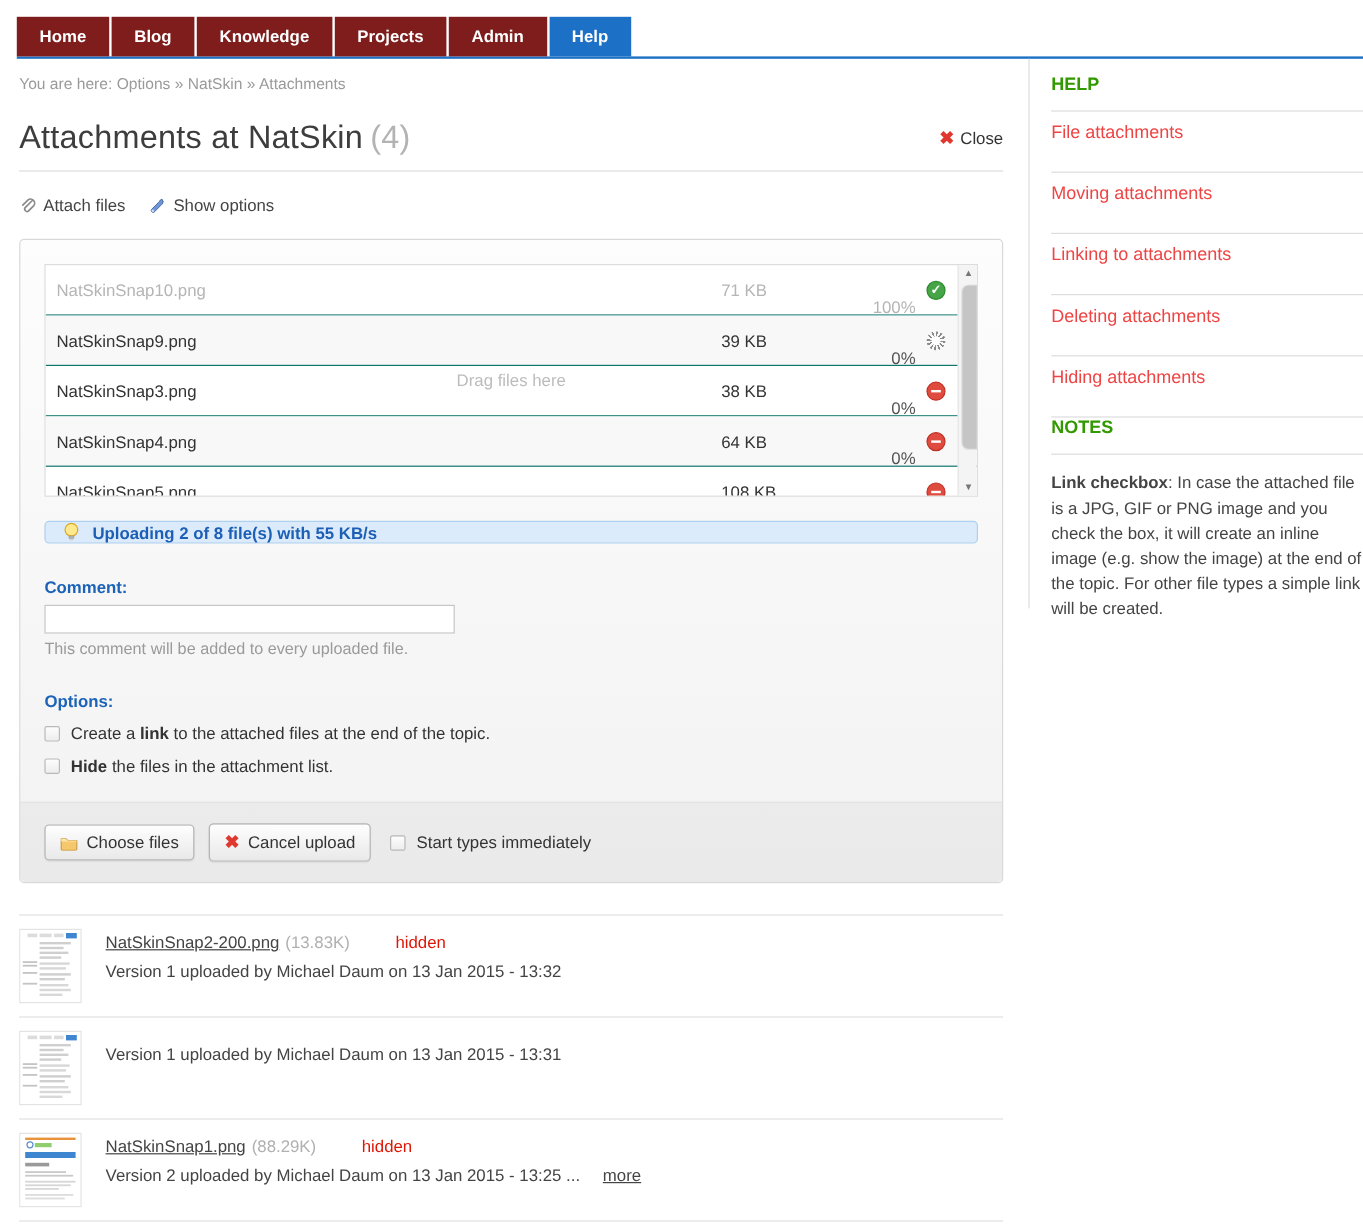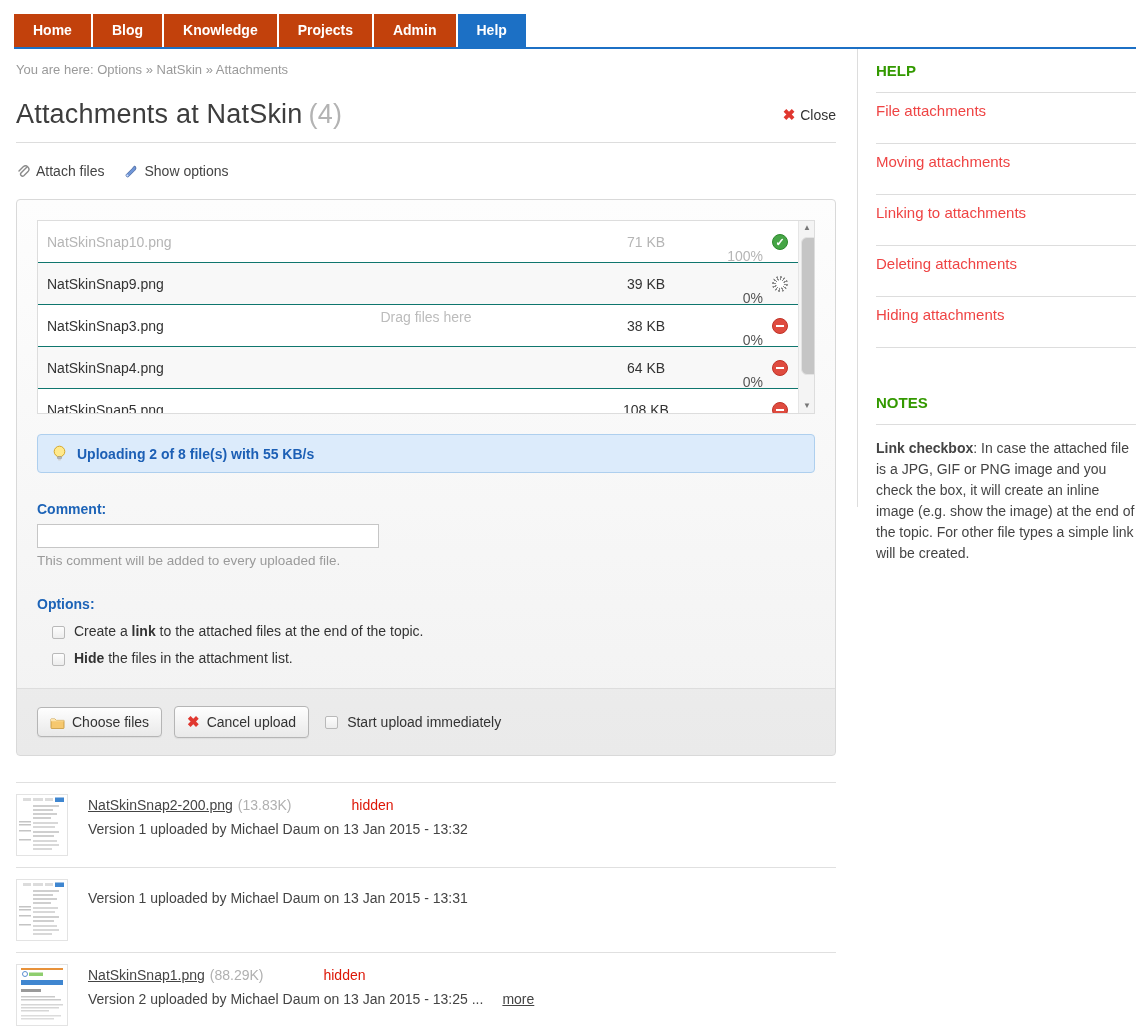--- a/index.html
+++ b/index.html
@@ -2,21 +2,21 @@
 <html><head>
 <meta charset="utf-8">
 <style>
   * { margin:0; padding:0; box-sizing:border-box; }
   html,body { width:1136px; height:1027px; background:#fff; overflow:hidden;
     font-family:"Liberation Sans", sans-serif; color:#333; }
 
   
   .topnav { padding:14px 0 0 14px; white-space:nowrap; }
   .tab { display:inline-block; vertical-align:bottom; padding:8px 19px 9px;
-    background:#c2410c; color:#fff; font-weight:bold; font-size:14px;
+    background:#7f1d1d; color:#fff; font-weight:bold; font-size:14px;
     margin-right:2px; cursor:pointer; }
   .tab.active { background:#1c70c5; }
   .nav-underline { height:2px; background:#1c70c5; margin-left:14px; }
 
   
   .main { position:absolute; left:16px; top:62px; width:820px; }
   .sidebar { position:absolute; left:876px; top:62px; width:260px; }
   .vdivider { position:absolute; left:857px; top:49px; width:1px; height:458px; background:#ddd; }
 
   
@@ -34,21 +34,21 @@
 
   
   .panel { margin-top:20px; border:1px solid #d9d9d9; border-radius:4px;
     background:linear-gradient(180deg,#fdfdfd 0%,#f2f2f2 100%); padding:20px; }
 
   .filelist { position:relative; border:1px solid #ddd; background:#fff; height:194px; overflow:hidden; }
   .frow { display:flex; align-items:center; height:42px; padding:0 26px 0 9px;
     border-bottom:1px solid #0f766e; font-size:14px; }
   .frow:nth-child(even) { background:#f8f8f8; }
   .frow .fname { flex:1; color:#333; }
-  .frow .fsize { width:90px; text-align:center; color:#333; }
+  .frow .fsize { width:90px; text-align:left; color:#333; }
   .frow .fprog { width:72px; text-align:right; color:#555;margin-top:28px; }
   .frow.done .fname, .frow.done .fsize, .frow.done .fprog { color:#b5b5b5; }
   .sticon { width:16px; height:16px; margin-left:9px; flex:0 0 16px; position:relative; }
   .st-done { background:#46a546; border:1px solid #2d8a2d; border-radius:50%;
     color:#fff; font-size:11px; line-height:14px; text-align:center; font-weight:bold; }
   .st-spin { border-radius:50%;
     background: radial-gradient(circle,#ffffff 0 3.5px, rgba(255,255,255,0) 4px),
       repeating-conic-gradient(#8a8a8a 0deg 13deg, rgba(0,0,0,0) 13deg 30deg); }
   .st-queued { background:#df4b3f; border:1px solid #c03227; border-radius:50%; }
   .st-queued::after { content:""; position:absolute; left:3px; top:6px; width:8px; height:2px; background:#fff; }
@@ -56,58 +56,58 @@
     color:#bcbcbc; font-size:14px; pointer-events:none; }
 
   
   .sbar { position:absolute; top:0; right:0; bottom:0; width:16px; background:#f4f4f4; border-left:1px solid #e5e5e5; }
   .sbar .arr { position:absolute; left:0; width:16px; height:14px; color:#777; font-size:8px; text-align:center; line-height:14px; }
   .sbar .up { top:0; } .sbar .down { bottom:0; }
   .sbar .thumb { position:absolute; left:2px; right:2px; top:16px; height:138px; background:#c5c5c5; border-radius:6px; }
 
   
   .infobox { margin-top:20px; background:#dcebfb; border:1px solid #aecfee; border-radius:4px;
-    padding:10px 14px; display:flex; align-items:center; gap:10px;
+    padding:0 14px; display:flex; align-items:center; gap:10px;
     color:#1c5fb5; font-weight:bold; font-size:14px; }
 
   .seclabel { font-size:14px; font-weight:bold; color:#1c63b7; }
   .commentsec { margin-top:28px; }
   .commentsec input { display:block; margin-top:7px; width:342px; height:24px;
     border:1px solid #c6c6c6; background:#fff; font-size:13px; padding:0 6px;
     font-family:"Liberation Sans",sans-serif; }
   .hint { margin-top:5px; color:#9a9a9a; font-size:13.5px; }
 
   .optionssec { margin-top:28px; }
-  .optrow { margin-top:11px; display:flex; align-items:flex-end; gap:9px; font-size:14px; color:#333;margin-left:15px; }
+  .optrow { margin-top:11px; display:flex; align-items:center; gap:9px; font-size:14px; color:#333; }
   .cb { width:13px; height:13px; border:1px solid #b9b9b9; border-radius:2px;
     background:linear-gradient(#fdfdfd,#ededed); flex:0 0 13px; cursor:pointer; }
 
   .btnbar { margin:22px -20px -20px; border-top:1px solid #ddd; background:rgba(0,0,0,0.03);
     padding:17px 20px; display:flex; align-items:center; gap:12px; border-radius:0 0 4px 4px; }
   .btn { display:inline-flex; align-items:center; gap:7px; padding:6px 12px; font-size:14px; color:#333;
     border:1px solid #b5b5b5; border-radius:4px; background:linear-gradient(#fefefe,#e9e9e9);
     cursor:pointer; box-shadow:0 1px 1px rgba(0,0,0,.06); }
   .startnow { display:flex; align-items:center; gap:9px; font-size:14px; margin-left:4px; }
 
   
   .attlist { margin-top:26px; }
   .attitem { display:flex; gap:20px; padding:11px 0; border-top:1px solid #e0e0e0; }
   .attitem:last-child { border-bottom:1px solid #e0e0e0; }
   .thumb { width:52px; height:62px; border:1px solid #e3e3e3; background:#fff; flex:0 0 52px; }
   .attbody { padding-top:3px; font-size:14px; }
   .attname { color:#444; text-decoration:underline; cursor:pointer; }
   .attsize { color:#b0b0b0; margin-left:5px; }
-  .atthidden { color:#dd1606; margin-left:24px;padding-left:36px; }
+  .atthidden { color:#dd1606; margin-left:2px;padding-left:36px; }
   .attmeta { margin-top:8px; color:#444; }
   .morelink { text-decoration:underline; color:#444; cursor:pointer; margin-left:19px; }
 
   
   .sidehead { color:#339900; font-size:15px; font-weight:bold; padding-bottom:13px; border-bottom:1px solid #ddd; }
   .helplink { font-size:15px; color:#ef4444; padding:9px 0 24px; border-bottom:1px solid #ddd; cursor:pointer; }
-  .notes { margin-top:46px; }
+  .notes { }
   .notetext { margin-top:13px; font-size:14px; color:#444; line-height:1.5; }
 
   .icon-svg { display:block; }
 </style>
 </head>
 <body>
 
 <div class="topnav">
   <span id="nav-tabs"><span class="tab">Home</span><span class="tab">Blog</span><span class="tab">Knowledge</span><span class="tab">Projects</span><span class="tab">Admin</span><span class="tab active">Help</span></span>
 </div>
@@ -228,21 +228,21 @@
           <path d="M1 5.2 h13 v-0.8 H6.2 L4.9 3 H1 z" fill="#fde4ad"></path>
         </svg>
         <span>Choose files</span>
       </button>
       <button class="btn">
         <span class="x-red">✖</span>
         <span>Cancel upload</span>
       </button>
       <span class="startnow">
         <span class="cb"></span>
-        <span>Start upload immediately</span>
+        <span>Start types immediately</span>
       </span>
     </div>
   </div>
 
   <div class="attlist" id="attachment-list">
       <div class="attitem">
         <div class="thumb"><svg width="50" height="60" viewBox="0 0 50 60">
             <rect x="0" y="0" width="50" height="60" fill="#ffffff"></rect>
             <rect x="6" y="3" width="8" height="3" fill="#dcdcdc"></rect>
             <rect x="16" y="3" width="10" height="3" fill="#dcdcdc"></rect>

